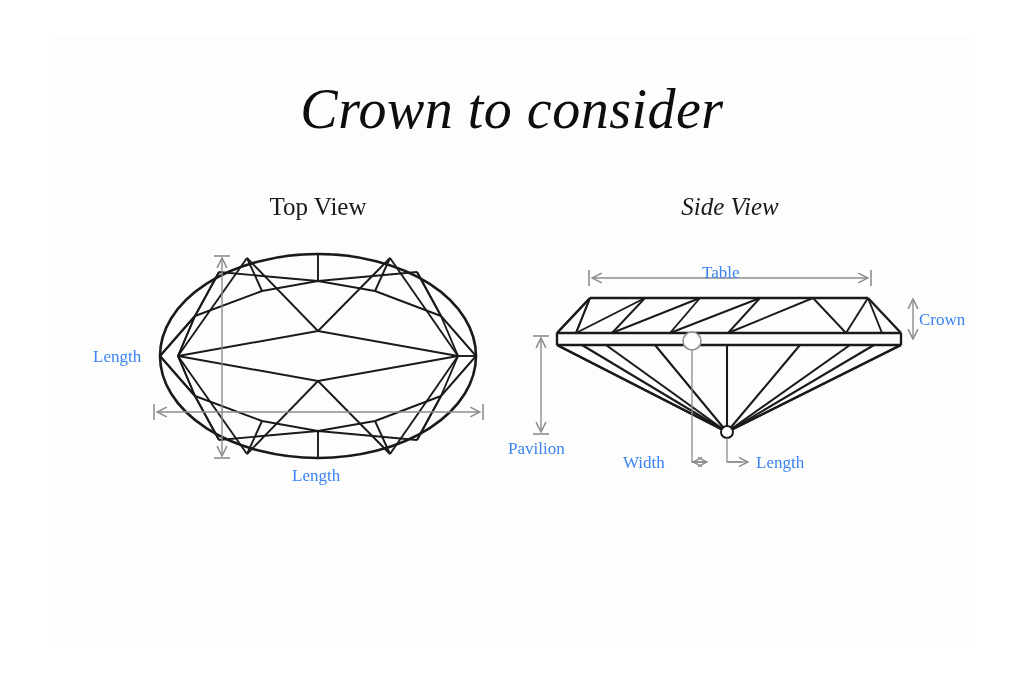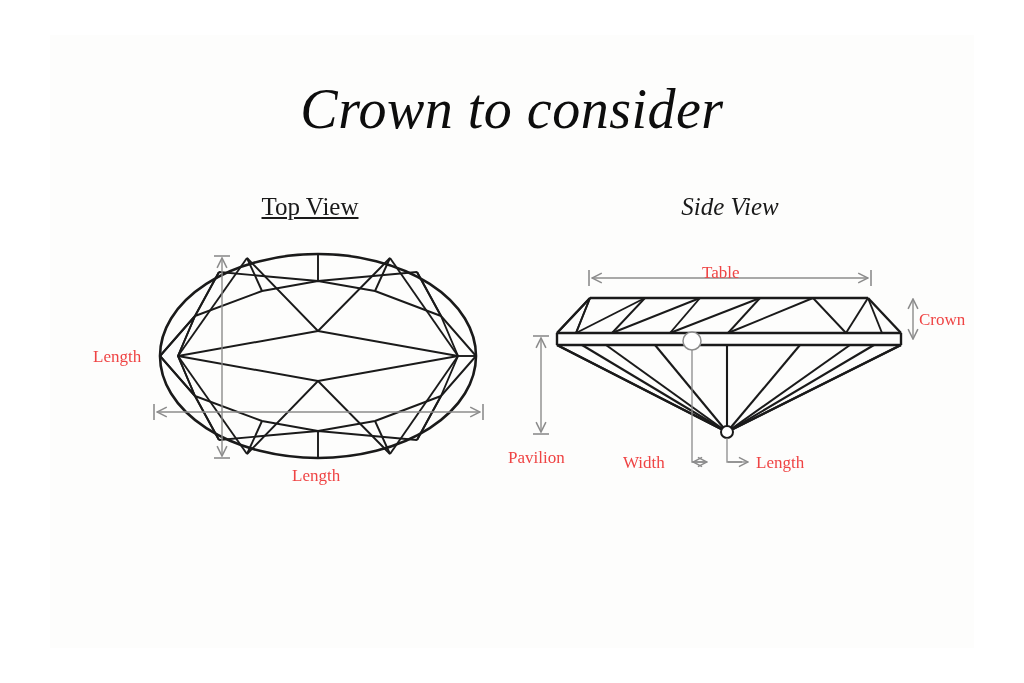--- a/index.html
+++ b/index.html
@@ -40,34 +40,34 @@
     font-style: italic;
     letter-spacing: 0.5px;
   }
   .view-heading {
     position: absolute;
     text-align: center;
     font-size: 25px;
     color: #1a1a1a;
     top: 193px;
   }
-  #heading-top-view { left: 185px; width: 250px; text-decoration: underline; }
+  #heading-top-view { left: 193px; width: 250px; }
   #heading-side-view { left: 605px; width: 250px; font-style: italic; }
 
   .lbl {
     position: absolute;
     font-size: 17px;
-    color: #ef4444;
+    color: #3b82f6;
     white-space: nowrap;
   }
   #label-length { left: 93px;  top: 347px; }
   #label-width  { left: 292px; top: 466px; }
   #label-table  { left: 702px; top: 263px; }
   #label-crown  { left: 919px; top: 310px; }
-  #label-pavilion { left: 508px; top: 439px; margin-top: 9px; }
+  #label-pavilion { left: 508px; top: 439px; }
   #label-girdle { left: 623px; top: 453px; }
   #label-culet  { left: 756px; top: 453px; }
 </style>
 </head>
 <body>
 
 <div id="canvas">
 
   <div id="bg-panel"></div>
 

